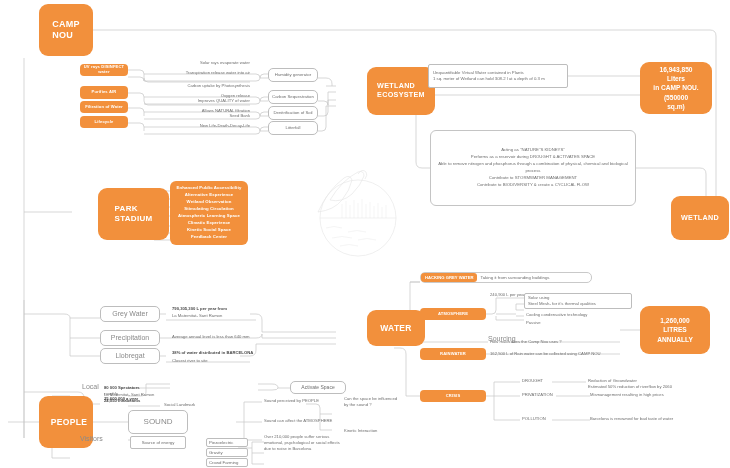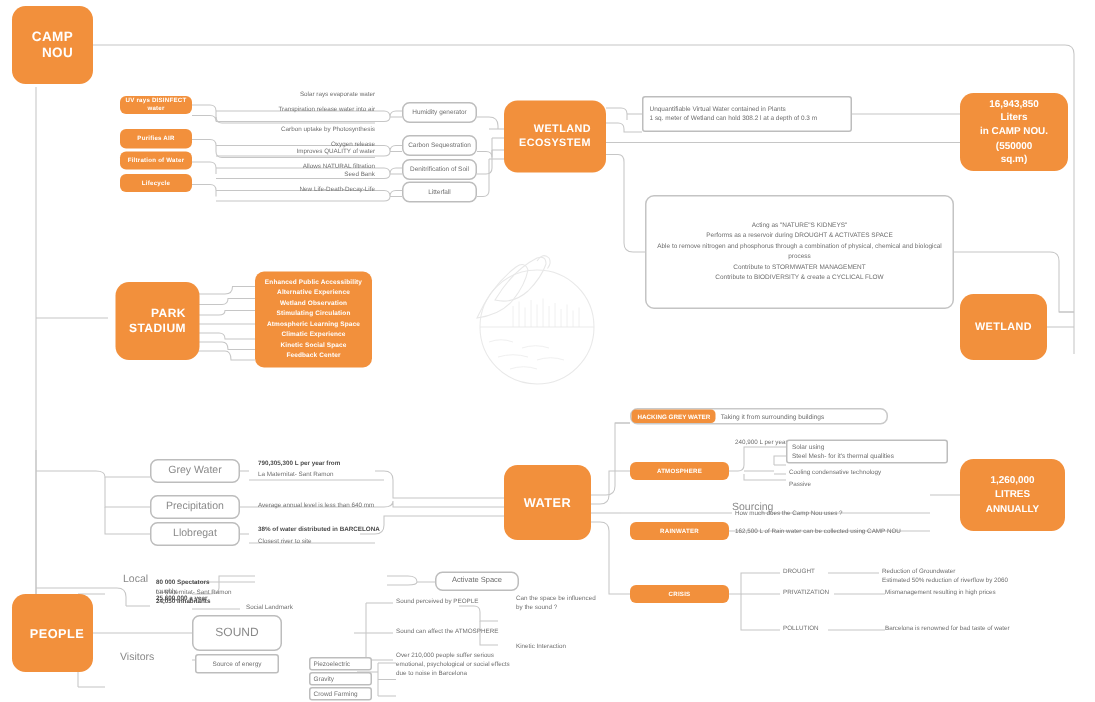--- a/index.html
+++ b/index.html
@@ -11,25 +11,26 @@
     position: relative;
   }
   #canvas { position: absolute; inset: 0; width: 730px; height: 468px; }
   svg.lines { position: absolute; left: 0; top: 0; width: 730px; height: 468px; pointer-events: none; }
   .node {
     position: absolute;
     background: #F2903C;
     color: #ffffff;
     border-radius: 9px;
     display: flex; align-items: center; justify-content: center;
-    text-align: right;
+    text-align: left;
     font-weight: bold;
     letter-spacing: .3px;
     line-height: 1.22;
     padding: 3px 4px;
+    margin-left: 31px;
   }
   .pill {
     position: absolute;
     background: #F2903C;
     color: #ffffff;
     border-radius: 4px;
     display: flex; align-items: center; justify-content: center;
     text-align: center;
     font-weight: bold;
     font-size: 4.1px;
@@ -292,21 +293,21 @@
   <div class="bigbox-txt" style="left:430px; top:130px; width:206px; height:76px; display:flex; flex-direction:column; justify-content:center;">
     <div>Acting as "NATURE"S KIDNEYS"</div>
     <div>Performs as a reservoir during DROUGHT &amp; ACTIVATES SPACE</div>
     <div>Able to remove nitrogen and phosphorus through a combination of physical, chemical and biological process</div>
     <div>Contribute to STORMWATER MANAGEMENT</div>
     <div>Contribute to BIODIVERSITY &amp; create a CYCLICAL FLOW</div>
   </div>
 
   <div class="node" style="left:640px; top:196px; width:58px; height:44px; font-size:7.2px;">WETLAND</div>
 
-  <div class="node" style="left:77px; top:188px; width:56px; height:52px; font-size:8px; white-space:pre-line;">PARK
+  <div class="node" style="left:67px; top:188px; width:71px; height:52px; font-size:8px; white-space:pre-line;">PARK
 STADIUM</div>
 
   <div class="listbox" style="left:170px; top:181px; width:78px;">
     <div>Enhanced Public Accessibility</div>
     <div>Alternative Experience</div>
     <div>Wetland Observation</div>
     <div>Stimulating Circulation</div>
     <div>Atmospheric Learning Space</div>
     <div>Climatic Experience</div>
     <div>Kinetic Social Space</div>
@@ -316,21 +317,21 @@
   <div class="obox" style="left:100px; top:306px; width:60px; height:16px; font-size:7px; color:#8a8a8a;">Grey Water</div>
   <div class="obox" style="left:100px; top:330px; width:60px; height:16px; font-size:7px; color:#8a8a8a;">Precipitation</div>
   <div class="obox" style="left:100px; top:348px; width:60px; height:16px; font-size:7px; color:#8a8a8a;">Llobregat</div>
 
   <div class="txt" style="left:172px; top:306px; width:90px;"><b>790,305,300 L per year from</b></div>
   <div class="txt" style="left:172px; top:313px; width:90px;">La Maternitat- Sant Ramon</div>
   <div class="txt" style="left:172px; top:334px; width:120px;">Average annual level is less than 640 mm</div>
   <div class="txt" style="left:172px; top:350px; width:110px;"><b>38% of water distributed in BARCELONA</b></div>
   <div class="txt" style="left:172px; top:358px; width:110px;">Closest river to site</div>
 
-  <div class="node" style="left:336px; top:310px; width:58px; height:50px; font-size:8.5px;">WATER</div>
+  <div class="node" style="left:336px; top:310px; width:58px; height:36px; font-size:8.5px;">WATER</div>
 
   <div class="hack" style="left:420px; top:272px; width:172px;">
     <span class="tagpill">HACKING GREY WATER</span>
     <span>Taking it from surrounding buildings</span>
   </div>
 
   <div class="pill" style="left:420px; top:308px; width:66px; height:12px;">ATMOSPHERE</div>
   <div class="txt" style="left:490px; top:292px; width:60px;">240,900 L per year</div>
   <div class="txt" style="left:488px; top:334px; width:50px; font-size:7px; color:#8a8a8a;">Sourcing</div>
   <div class="obox sq" style="left:524px; top:293px; width:108px; height:16px; flex-direction:column; align-items:flex-start; justify-content:center; text-align:left; padding-left:3px;">

